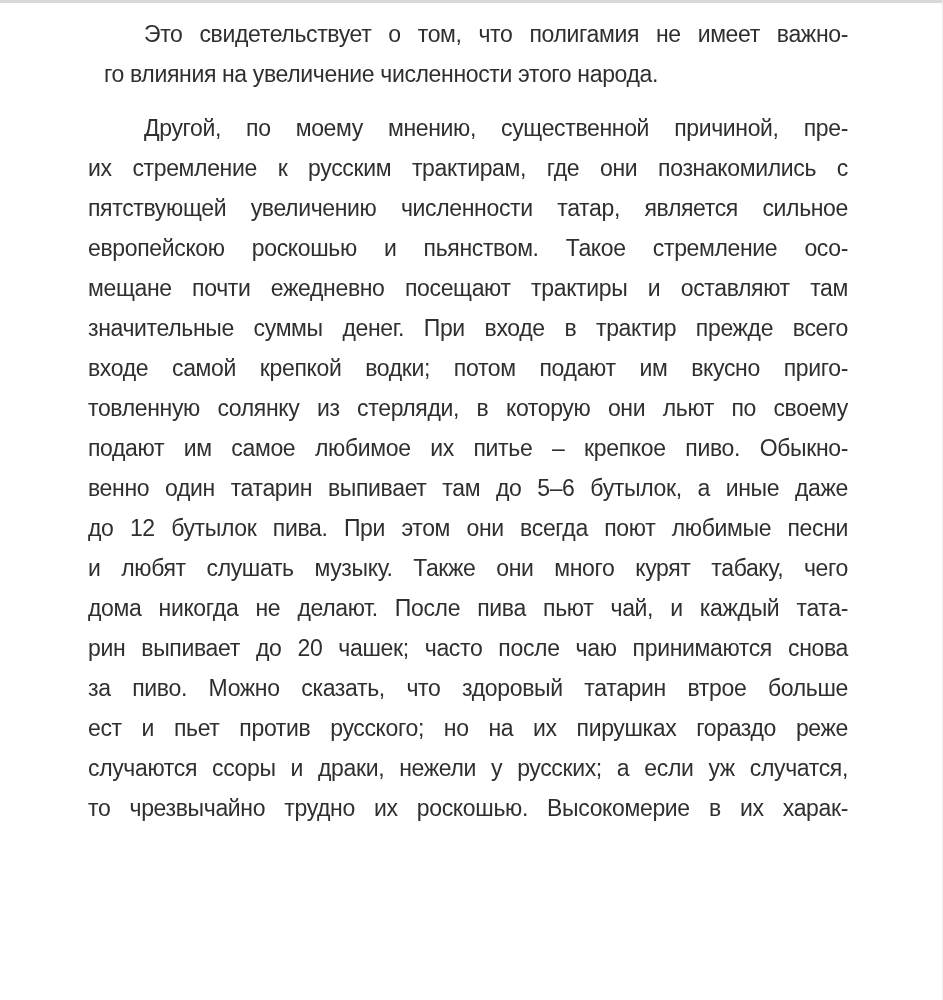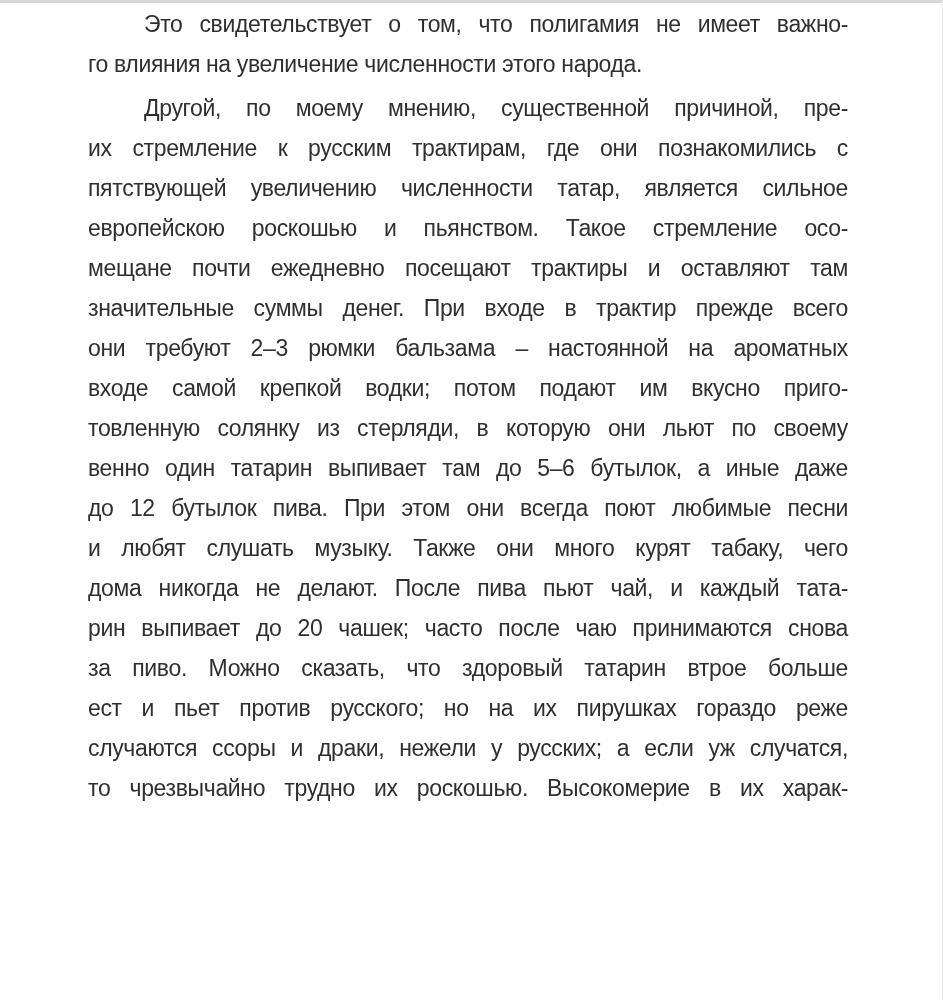--- a/index.html
+++ b/index.html
@@ -36,44 +36,44 @@
       line-height: 40px;
       font-family: "Liberation Sans", sans-serif;
       font-size: 23px;
       color: #2f2f2f;
       white-space: nowrap;
       text-align: justify;
       text-align-last: justify;
       letter-spacing: -0.35px;
     }
     .line.first { padding-left: 56px; }
-    .line.last { text-align-last: left; }
-    .line:first-child { margin-top: 4px; }
+    .line.last { text-align-last: left; margin-left: 16px; }
+    .line:first-child { margin-top: 14px; }
   </style>
 </head>
 <body>
 
 <div class="top-rule"></div>
 <div class="right-rule"></div>
 
 <div class="page">
   <div>
     <div class="line first">Это свидетельствует о том, что полигамия не имеет важно-</div>
     <div class="line last">го влияния на увеличение численности этого народа.</div>
   </div>
   <div>
     <div class="line first">Другой, по моему мнению, существенной причиной, пре-</div>
     <div class="line">их стремление к русским трактирам, где они познакомились с</div>
     <div class="line">пятствующей увеличению численности татар, является сильное</div>
     <div class="line">европейскою роскошью и пьянством. Такое стремление осо-</div>
     <div class="line">мещане почти ежедневно посещают трактиры и оставляют там</div>
     <div class="line">значительные суммы денег. При входе в трактир прежде всего</div>
-    <div class="line">они требуют 2–3 рюмки бальзама – настоянной на ароматных</div>
     <div class="line">входе самой крепкой водки; потом подают им вкусно приго-</div>
     <div class="line">товленную солянку из стерляди, в которую они льют по своему</div>
+    <div class="line">подают им самое любимое их питье – крепкое пиво. Обыкно-</div>
     <div class="line">венно один татарин выпивает там до 5–6 бутылок, а иные даже</div>
     <div class="line">до 12 бутылок пива. При этом они всегда поют любимые песни</div>
     <div class="line">и любят слушать музыку. Также они много курят табаку, чего</div>
     <div class="line">дома никогда не делают. После пива пьют чай, и каждый тата-</div>
     <div class="line">рин выпивает до 20 чашек; часто после чаю принимаются снова</div>
     <div class="line">за пиво. Можно сказать, что здоровый татарин втрое больше</div>
     <div class="line">ест и пьет против русского; но на их пирушках гораздо реже</div>
     <div class="line">случаются ссоры и драки, нежели у русских; а если уж случатся,</div>
     <div class="line">то чрезвычайно трудно их роскошью. Высокомерие в их харак-</div>
   </div>

